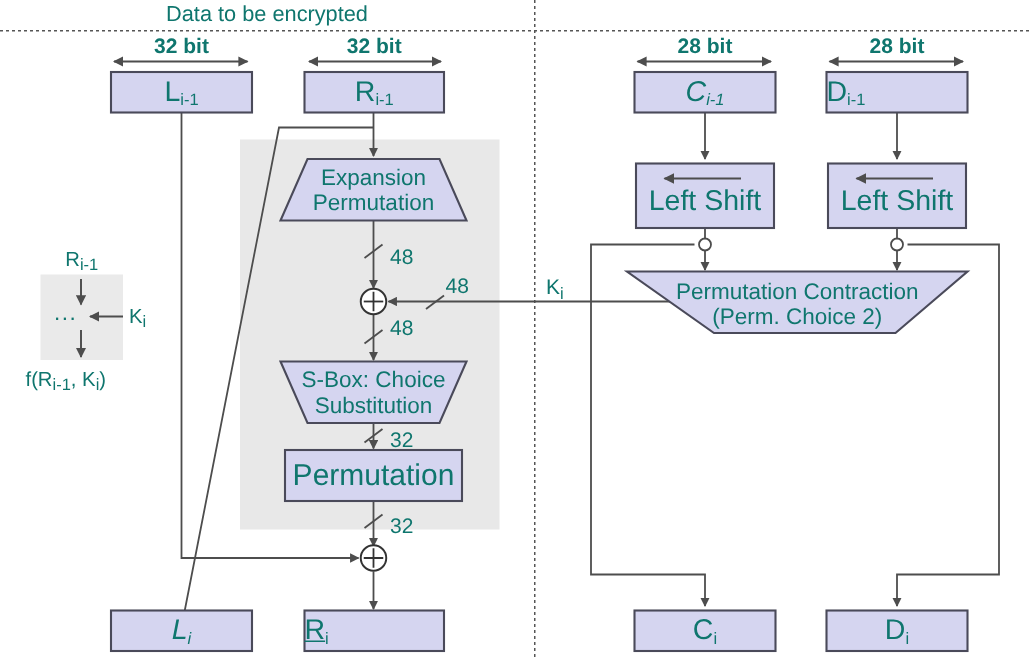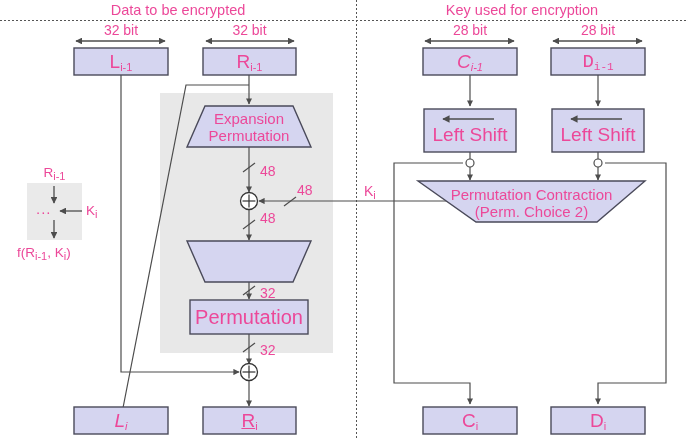--- a/index.html
+++ b/index.html
@@ -1,21 +1,21 @@
 <!DOCTYPE html>
 <html><head>
 <meta charset="utf-8">
 <style>
   html,body{margin:0;padding:0;background:#ffffff;}
   body{font-family:"Liberation Sans","DejaVu Sans",sans-serif;}
   #stage{position:relative;width:687px;height:439px;overflow:hidden;background:#fff;}
   #stage svg{position:absolute;left:0;top:0;}
-  .lbl{position:absolute;white-space:nowrap;color:#ec4899;}
+  .lbl{position:absolute;white-space:nowrap;color:#0f766e;}
   .sec-title{font-size:14.5px;}
-  .bitlbl{font-size:14px;}
+  .bitlbl{font-size:14px;font-weight:bold;}
   .boxlbl{font-size:19px;}
   .sub{font-size:11px;vertical-align:-3px;}
   .widthnum{font-size:14px;}
   .shapelbl{font-size:15px;text-align:center;line-height:17px;}
   .permlbl{font-size:20px;}
   .legendlbl{font-size:13.5px;}
   .kilbl{font-size:14px;}
 </style>
 </head>
 <body>
@@ -129,58 +129,59 @@
     <polygon points="418,181 645,181 597,222 476,222" fill="#d5d5f0" stroke="#4a4a5a" stroke-width="1.4"></polygon>
 
     <g stroke="#4d4d4d" stroke-width="1.3" fill="none">
       <path d="M 54 186 L 54 203" marker-end="url(#arw)"></path>
       <path d="M 82 211 L 60 211" marker-end="url(#arw)"></path>
       <path d="M 54 220 L 54 238" marker-end="url(#arw)"></path>
     </g>
   </svg>
 
   <div class="lbl sec-title" style="left:0;top:2px;width:356px;text-align:center;">Data to be encrypted</div>
-  <div class="lbl sec-title" style="left:357px;top:2px;width:330px;text-align:center;">Key used for encryption</div>
 
   <div class="lbl bitlbl" style="left:74px;top:22px;width:94px;text-align:center;">32 bit</div>
   <div class="lbl bitlbl" style="left:203px;top:22px;width:93px;text-align:center;">32 bit</div>
   <div class="lbl bitlbl" style="left:423px;top:22px;width:94px;text-align:center;">28 bit</div>
   <div class="lbl bitlbl" style="left:551px;top:22px;width:94px;text-align:center;">28 bit</div>
 
   <div class="lbl boxlbl" style="left:74px;top:51px;width:94px;text-align:center;">
     <span>L</span><span class="sub">i-1</span>
   </div>
   <div class="lbl boxlbl" style="left:203px;top:51px;width:93px;text-align:center;">
     <span>R</span><span class="sub">i-1</span>
   </div>
   <div class="lbl boxlbl" style="left:423px;top:51px;width:94px;text-align:center;font-style:italic;">
     <span>C</span><span class="sub">i-1</span>
   </div>
-  <div class="lbl boxlbl" style="left:551px;top:51px;width:94px;text-align:center;font-family:Liberation Mono, monospace;">
+  <div class="lbl boxlbl" style="left:551px;top:51px;width:94px;">
     <span>D</span><span class="sub">i-1</span>
   </div>
 
   <div class="lbl boxlbl" style="left:74px;top:410px;width:94px;text-align:center;font-style:italic;">
     <span>L</span><span class="sub">i</span>
   </div>
-  <div class="lbl boxlbl" style="left:203px;top:410px;width:93px;text-align:center;text-decoration:underline;">
+  <div class="lbl boxlbl" style="left:203px;top:410px;width:93px;text-decoration:underline;">
     <span>R</span><span class="sub">i</span>
   </div>
   <div class="lbl boxlbl" style="left:551px;top:410px;width:94px;text-align:center;">
     <span>D</span><span class="sub">i</span>
   </div>
   <div class="lbl boxlbl" style="left:423px;top:410px;width:94px;text-align:center;">
     <span>C</span><span class="sub">i</span>
   </div>
 
   <div class="lbl shapelbl" style="left:187px;top:110px;width:124px;">
     <div>Expansion</div>
     <div>Permutation</div>
   </div>
   <div class="lbl shapelbl" style="left:187px;top:245px;width:124px;">
+    <div>S-Box: Choice</div>
+    <div>Substitution</div>
   </div>
   <div class="lbl permlbl" style="left:190px;top:306px;width:118px;text-align:center;">Permutation</div>
 
   <div class="lbl" style="left:424px;top:124px;width:92px;text-align:center;font-size:19px;">Left Shift</div>
   <div class="lbl" style="left:552px;top:124px;width:92px;text-align:center;font-size:19px;">Left Shift</div>
   <div class="lbl shapelbl" style="left:418px;top:186px;width:227px;">
     <div>Permutation Contraction</div>
     <div>(Perm. Choice 2)</div>
   </div>
 

